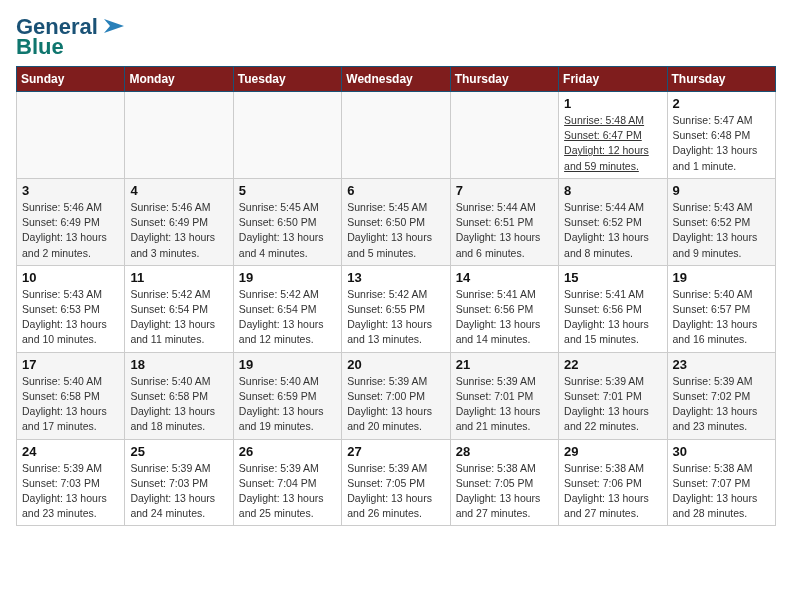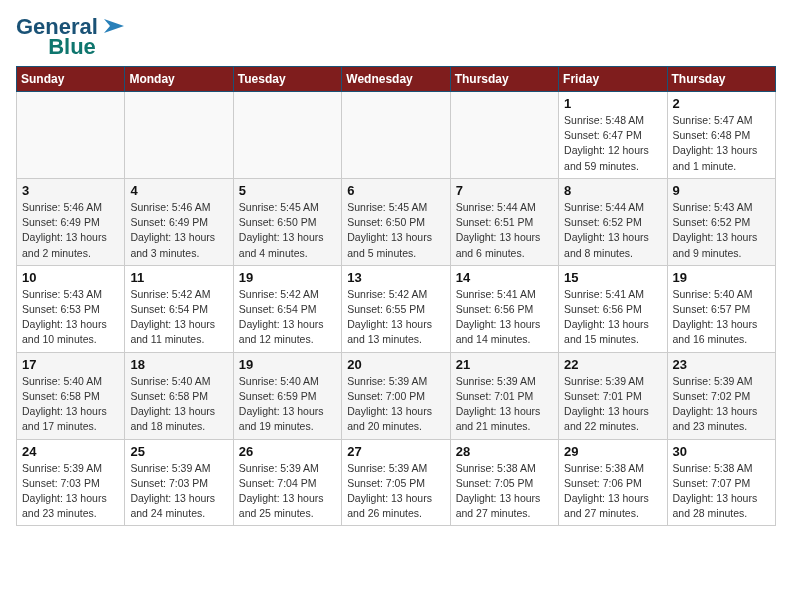--- a/index.html
+++ b/index.html
@@ -12,21 +12,21 @@
     }
     .header-area {
       display: flex;
       justify-content: space-between;
       align-items: flex-start;
       margin-bottom: 8px;
     }
     .logo {
       display: flex;
       flex-direction: column;
-      align-items: center;
+      align-items: flex-start;
     }
     .logo-text {
       font-size: 22px;
       font-weight: bold;
       color: #1a5276;
       line-height: 1;
     }
     .title-area {
       text-align: right;
     }
@@ -117,21 +117,21 @@
   </thead>
   <tbody id="calendar-body">
   <tr>
         <td class="empty-cell"></td>
         <td class="empty-cell"></td>
         <td class="empty-cell"></td>
         <td class="empty-cell"></td>
         <td class="empty-cell"></td>
         <td>
           <span class="day-num">1</span>
-          <div class="day-info" style="white-space: pre-line;">Sunrise: 5:48 AM
+          <div class="day-info" style="white-space: pre-line; text-decoration: underline;">Sunrise: 5:48 AM
 Sunset: 6:47 PM
 Daylight: 12 hours
 and 59 minutes.</div>
         </td>
         <td>
           <span class="day-num">2</span>
           <div class="day-info" style="white-space: pre-line;">Sunrise: 5:47 AM
 Sunset: 6:48 PM
 Daylight: 13 hours
 and 1 minute.</div>

